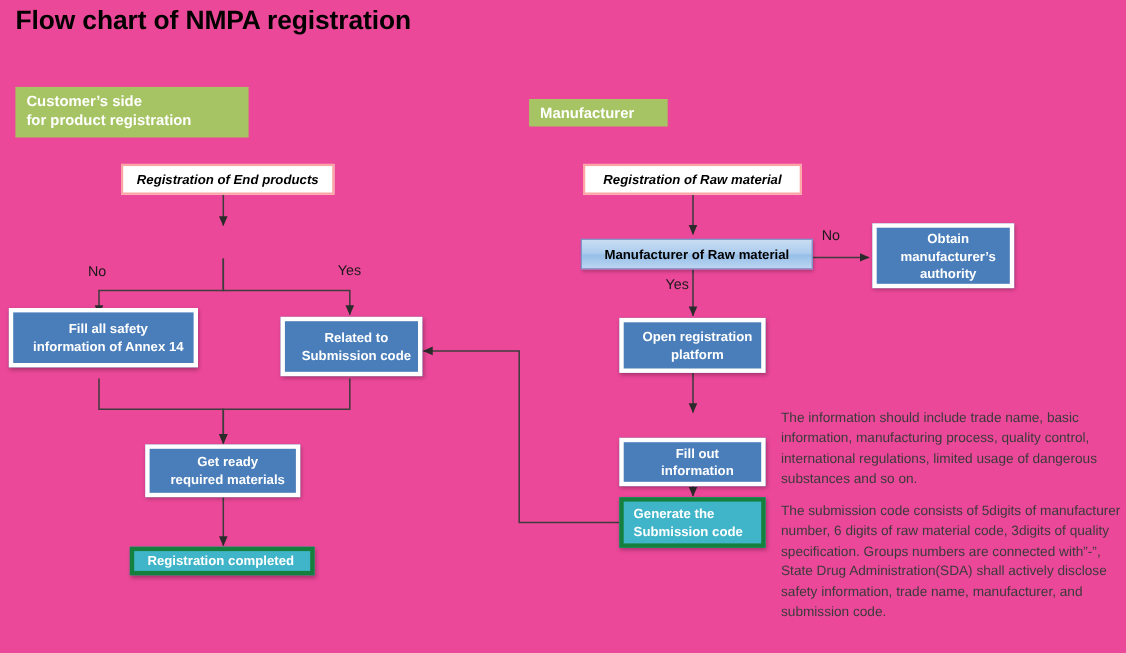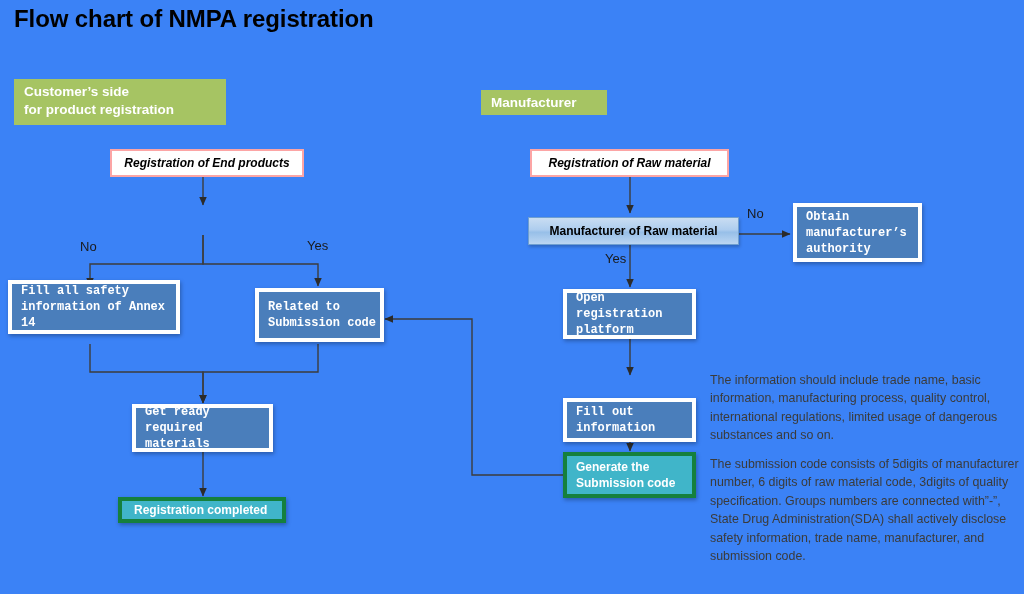--- a/index.html
+++ b/index.html
@@ -10,21 +10,21 @@
   body {
     font-family: "Liberation Sans", sans-serif;
     color: #000000;
     -webkit-font-smoothing: antialiased;
   }
   #canvas {
     position: relative;
     width: 1024px;
     height: 594px;
     overflow: hidden;
-    background: #3b82f6;
+    background: #ec4899;
   }
 
   
   .page-title {
     position: absolute;
     left: 14px;
     top: 5px;
     font-size: 24px;
     font-weight: bold;
     letter-spacing: -0.1px;
@@ -80,22 +80,21 @@
     box-shadow: 1px 2px 3px rgba(0,0,0,0.22);
   }
 
   
   .node.solid {
     background: #4a7ebb;
     color: #ffffff;
     padding: 0 0 0 9px;
     border: 4px solid #ffffff;
     box-shadow: 1px 2px 4px rgba(0,0,0,0.30);
-    text-align: left;
-    font-family: Liberation Mono, monospace;
+    text-align: center;
   }
 
   
   .node.teal {
     background: #40b5c9;
     color: #ffffff;
     padding: 0 0 0 9px;
     border: 4px solid #15803d;
     box-shadow: 1px 2px 4px rgba(0,0,0,0.30);
     text-align: left;

